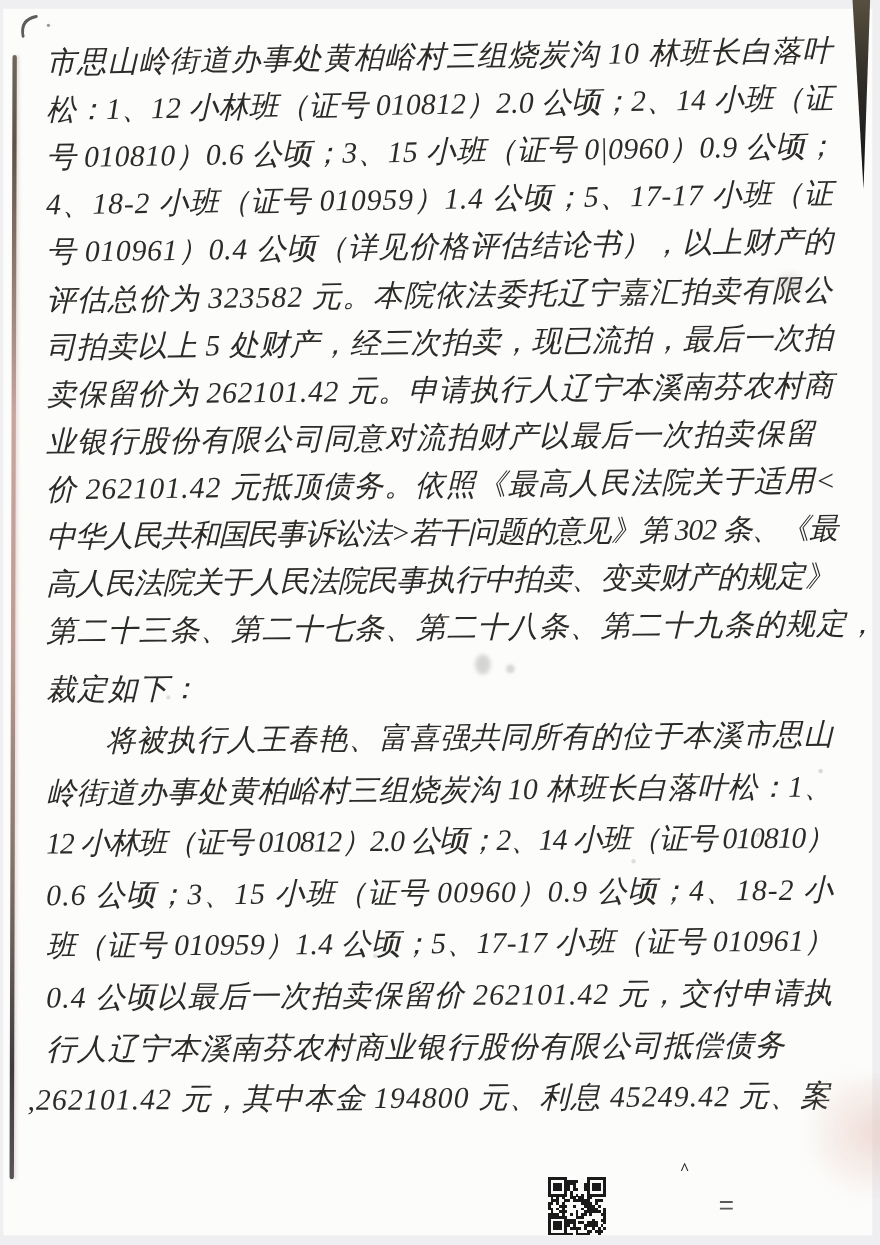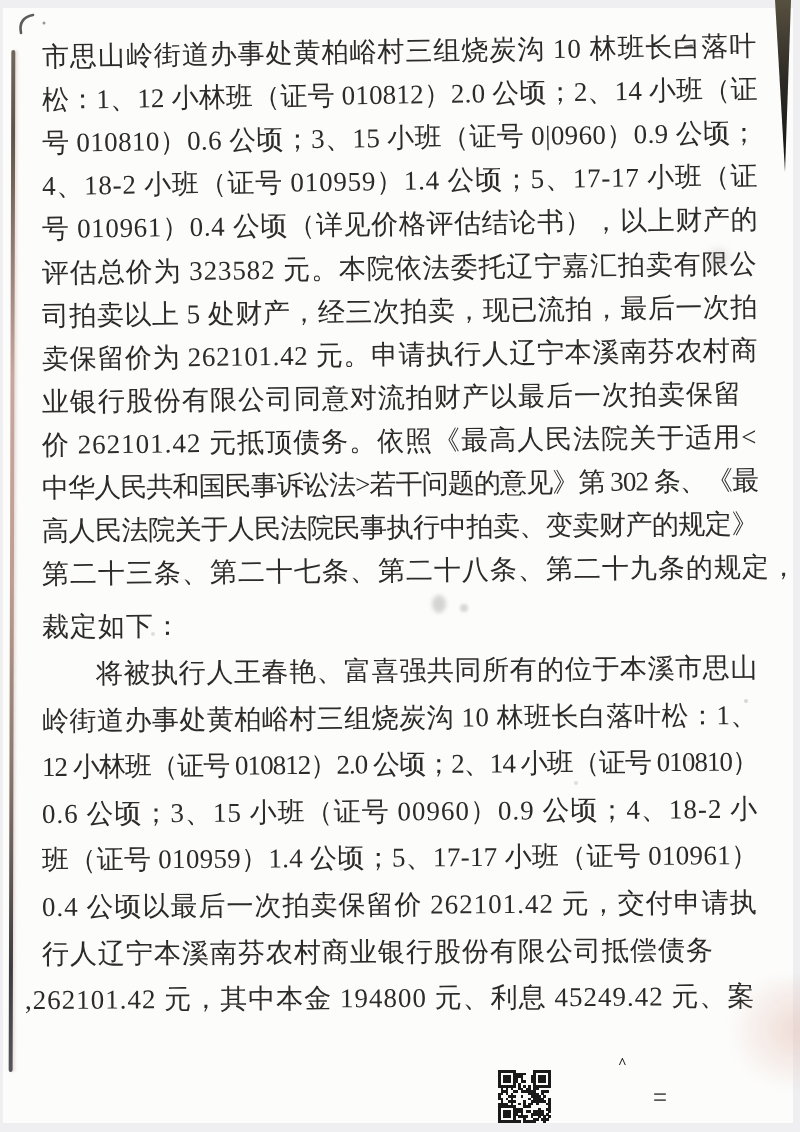--- a/index.html
+++ b/index.html
@@ -1,19 +1,20 @@
 <!DOCTYPE html>
 <html><head>
 <meta charset="utf-8">
 <style>
   html,body{margin:0;padding:0;}
   .screen{
     position:relative;width:800px;height:1132px;
     background:#efeff1;overflow:hidden;
     font-family:"Liberation Serif","DejaVu Serif",serif;
+    font-style:italic;
   }
   .paper{
     position:absolute;left:3px;top:8px;width:790px;height:1115px;
     background:#fcfcfb;
   }
   .doc-lines{
     position:absolute;left:42px;top:0;width:716px;height:1132px;
   }
   .line{
     position:absolute;left:0;width:716px;height:34px;line-height:34px;

